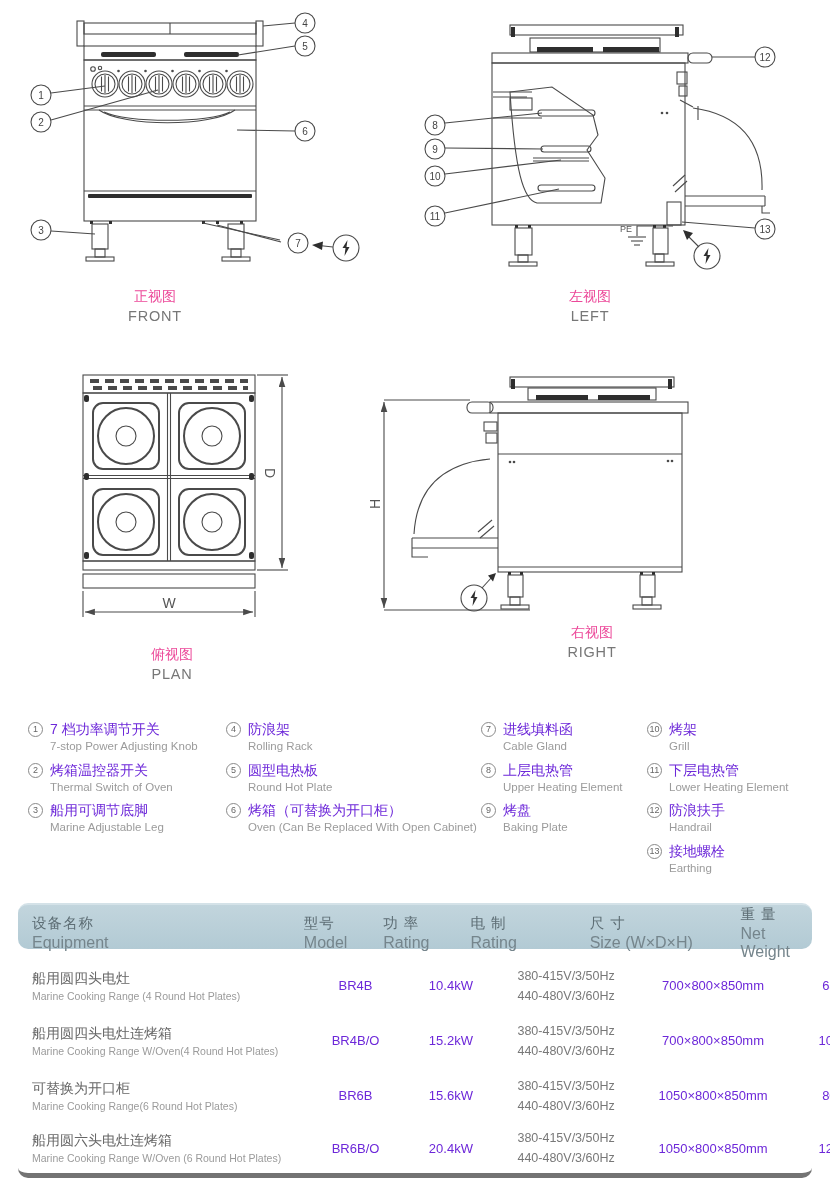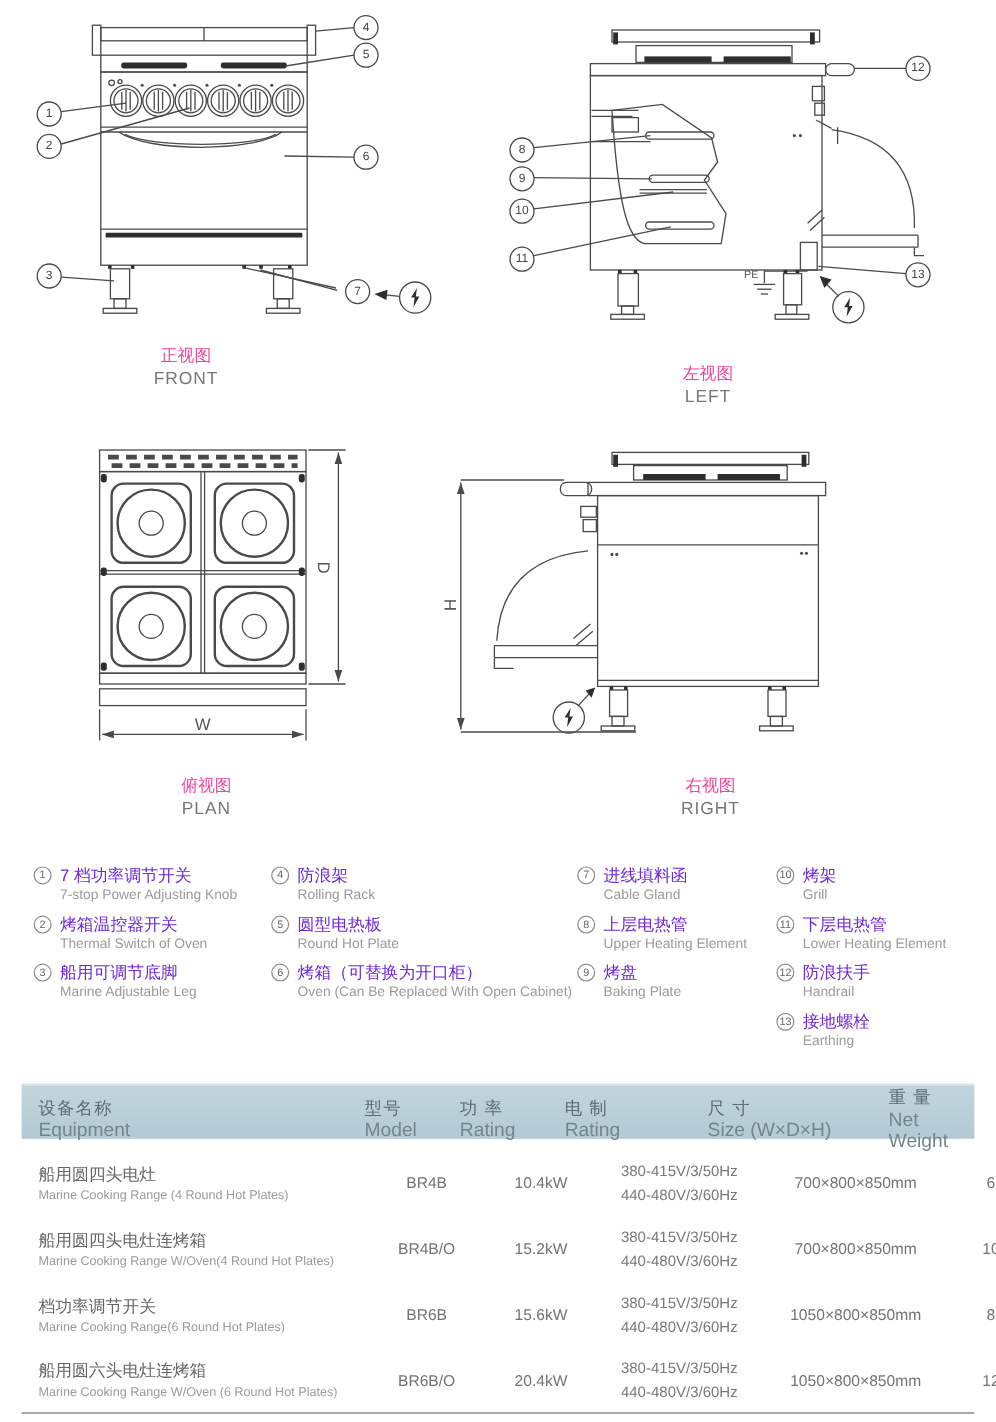--- a/index.html
+++ b/index.html
@@ -23,33 +23,33 @@
   .view-caption .en { font-size:14.5px; color:#777; letter-spacing:.8px; margin-top:2px; }
 
   .legend-col { position:absolute; top:720px; }
   .legend-item { display:flex; margin-bottom:7px; }
   .legend-num { flex:none; width:15px; height:15px; border:1px solid #8a8a8a; border-radius:50%;
                 font-size:9px; line-height:13px; text-align:center; color:#666; margin:2px 7px 0 0; }
   .legend-zh { font-size:14px; color:#6d28d9; line-height:1.3; }
   .legend-en { font-size:11.5px; color:#9b9b9b; line-height:1.25; margin-top:1px; }
 
   .spec-table { position:absolute; left:18px; top:903px; width:794px; }
-  .grid { display:grid; grid-template-columns:36% 10% 11% 15% 19% 9%; align-items:center; }
+  .grid { display:grid; grid-template-columns:36% 10% 11% 15% 19% 9%; align-items:center;border-radius:10px; }
   .spec-header { height:46px; background:linear-gradient(#c2d5dd,#b2cad4); border-top:2px solid #d4e2e8; }
   .hcell { }
   .hcell.first { text-align:left; padding-left:14px; }
   .h-zh { font-size:14.5px; color:#5d6d74; letter-spacing:1px; }
   .h-en { font-size:16px; color:#75858c; margin-top:1px; }
   .spec-body { margin-top:9px; }
   .spec-row { height:55px;gap:12px; }
-  .spec-row:last-child { border-bottom:1px solid #737373; }
+  .spec-row:last-child { border-bottom:5px solid #737373; }
   .ecell { padding-left:14px; }
   .r-zh { font-size:14px; color:#666; }
   .r-en { font-size:10.5px; color:#9b9b9b; margin-top:2px; }
-  .r-val { font-size:13px; color:#737373; text-align:center; }
+  .r-val { font-size:13px; color:#6d28d9; text-align:center; }
   .r-volt { font-size:12.5px; color:#787878; text-align:center; line-height:1.6; }
 </style>
 </head>
 <body>
 
 <div class="page">
 
   <div class="view drawing" style="left:25px;top:10px;width:345px;height:270px">
     <svg viewBox="0 0 345 270" width="345" height="270">
       <g>
@@ -411,29 +411,29 @@
         <circle cx="104" cy="236" r="13"></circle>
         <path class="fl" d="M105.5 228 L100.5 236 L103.5 236 L102.5 244 L107.5 235 L104.5 235 Z"></path>
       </g>
     </svg>
   </div>
 
   <div class="view-caption" style="left:75px;top:288px">
     <div class="zh">正视图</div>
     <div class="en">FRONT</div>
   </div>
-  <div class="view-caption" style="left:510px;top:303px">
+  <div class="view-caption" style="left:510px;top:288px">
     <div class="zh">左视图</div>
     <div class="en">LEFT</div>
   </div>
   <div class="view-caption" style="left:92px;top:646px">
     <div class="zh">俯视图</div>
     <div class="en">PLAN</div>
   </div>
-  <div class="view-caption" style="left:512px;top:646px">
+  <div class="view-caption" style="left:512px;top:624px">
     <div class="zh">右视图</div>
     <div class="en">RIGHT</div>
   </div>
 
   <div class="legend-col" style="left:28px">
     <div class="legend-item">
       <span class="legend-num">1</span>
       <div>
           <div class="legend-zh">7 档功率调节开关</div>
            <div class="legend-en">7-stop Power Adjusting Knob</div>
@@ -585,21 +585,21 @@
         <div class="r-volt">
           <div>380-415V/3/50Hz</div>
           <div>440-480V/3/60Hz</div>
         </div>
         <div class="r-val">700×800×850mm</div>
         <div class="r-val">105kg</div>
       </div>
 
       <div class="spec-row grid">
         <div class="ecell">
-          <div class="r-zh">档功率调节开关</div>
+          <div class="r-zh">可替换为开口柜</div>
           <div class="r-en">Marine Cooking Range(6 Round Hot Plates)</div>
         </div>
         <div class="r-val">BR6B</div>
         <div class="r-val">15.6kW</div>
         <div class="r-volt">
           <div>380-415V/3/50Hz</div>
           <div>440-480V/3/60Hz</div>
         </div>
         <div class="r-val">1050×800×850mm</div>
         <div class="r-val">80kg</div>

